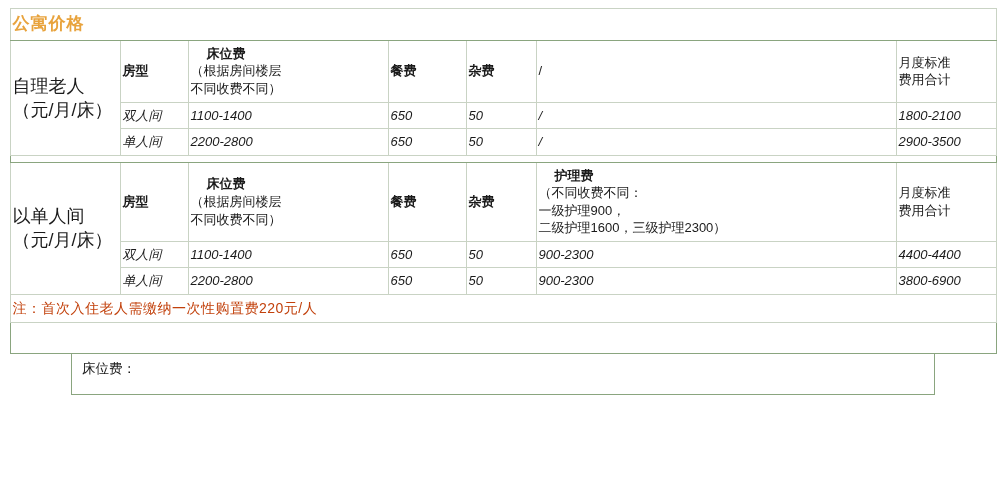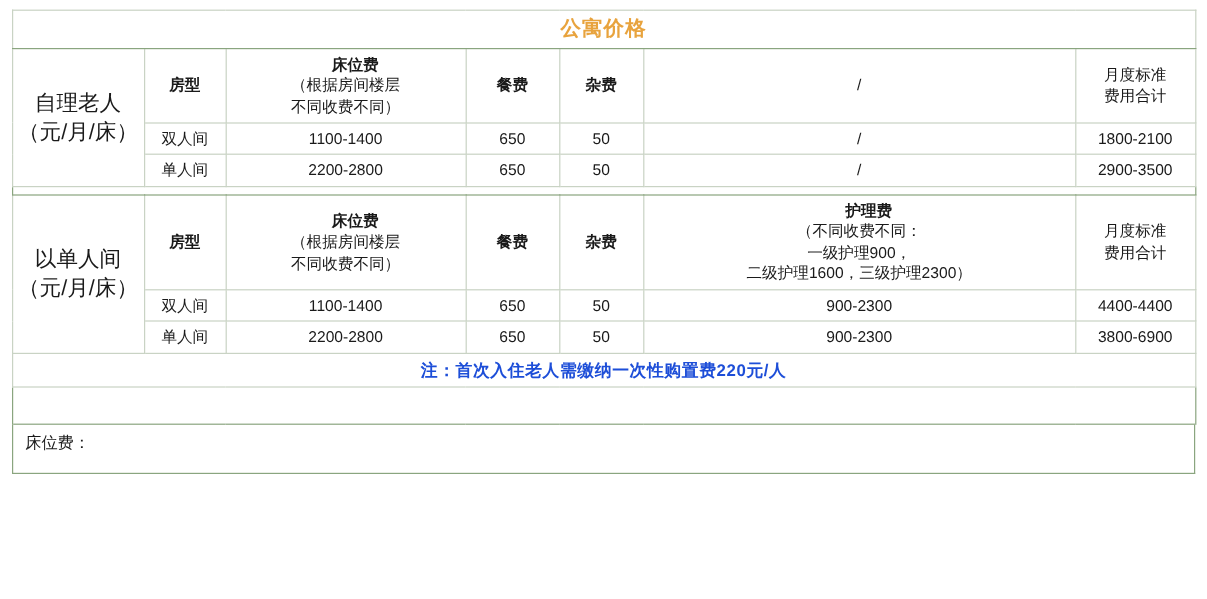--- a/index.html
+++ b/index.html
@@ -20,21 +20,20 @@
     background: #ffffff;
   }
   .price-table {
     width: 986px;
     margin: 8px auto 0 auto;
     border-collapse: collapse;
     table-layout: fixed;
   }
   .price-table td {
     border: 1px solid #c9d3c4;
-    text-align: center;
     vertical-align: middle;
     padding: 4px 2px;
     line-height: 1.35;
   }
   
   .price-table {
     border: 1px solid #8aa57f;
   }
   .title-cell {
     color: #E8A33D;
@@ -52,46 +51,47 @@
   .hdr {
     font-size: 13px;
     line-height: 1.4;
   }
   .hdr-strong {
     font-weight: bold;
     padding-left: 16px;
   }
   .val {
     font-size: 13px;
+    font-style: italic;
   }
   .sep-row td {
     background: #ffffff;
     border-left: 1px solid #8aa57f;
     border-right: 1px solid #8aa57f;
     border-top: 1px solid #8aa57f;
     border-bottom: 1px solid #8aa57f;
     height: 6px;
     padding: 0;
   }
   .note-cell {
-    color: #1d4ed8;
-    font-weight: bold;
+    color: #c2410c;
+    font-weight: normal;
     font-size: 14px;
     padding: 9px 0 9px 0;
     letter-spacing: 0.5px;
   }
   .blank-cell {
     height: 22px;
     border-left: 1px solid #8aa57f !important;
     border-right: 1px solid #8aa57f !important;
     border-top: 1px solid #8aa57f !important;
     border-bottom: none !important;
   }
   .foot {
-    width: 986px;
+    width: 864px;
     margin: 0 auto;
     border-left: 1px solid #8aa57f;
     border-right: 1px solid #8aa57f;
     border-bottom: 1px solid #8aa57f;
     box-sizing: border-box;
     padding: 4px 2px 14px 10px;
     font-size: 13.5px;
     line-height: 1.65;
     text-align: left;
   }

